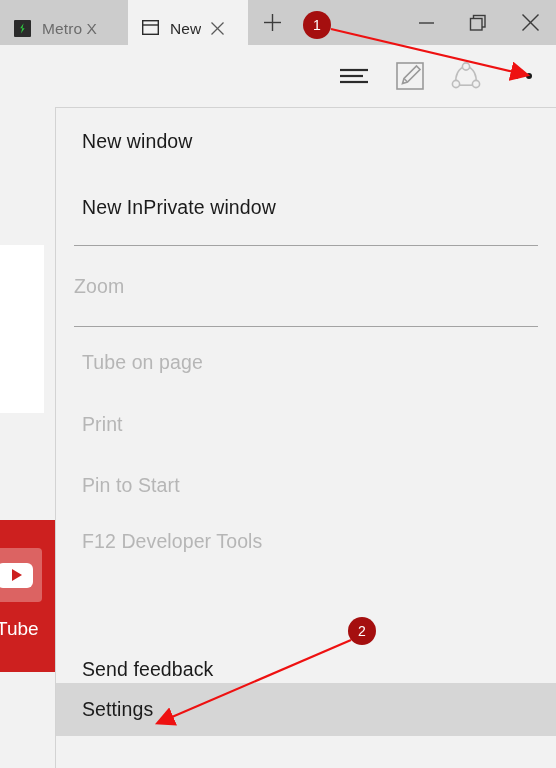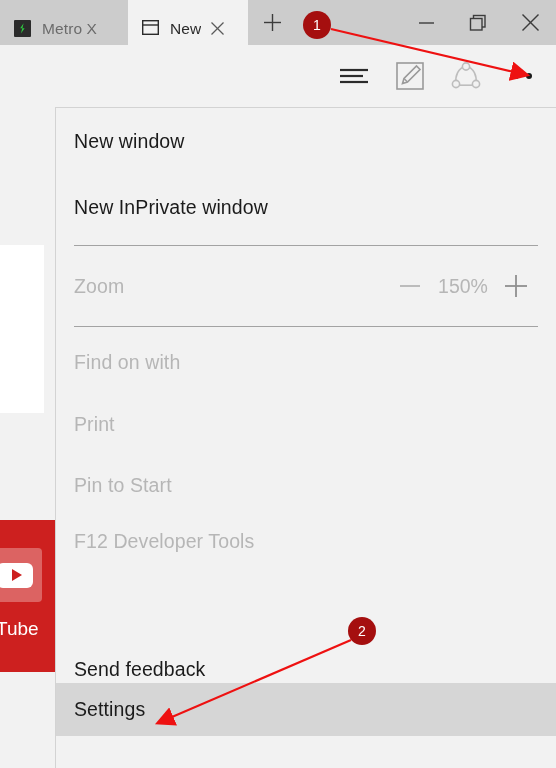--- a/index.html
+++ b/index.html
@@ -185,20 +185,21 @@
     display: flex;
     align-items: center;
     box-sizing: border-box;
     padding-left: 18px;
   }
   .menu-item .label {
     font-size: 19.5px;
     color: #1b1b1b;
     letter-spacing: .1px;
     white-space: nowrap;
+    margin-left: 8px;
   }
   .menu-item.disabled .label { color: #b6b6b6; }
   .menu-item.selected { background: #d6d6d6; }
 
   .sep {
     position: absolute;
     left: 18px;
     width: 464px;
     height: 1px;
     background: #a3a3a3;
@@ -375,40 +376,26 @@
   </div>
 
   <div class="menu-item" style="top:75px">
     <span class="label">New InPrivate window</span>
   </div>
 
   <div class="sep" style="top:137px"></div>
 
   <div class="zoom-row" style="top:154px">
     <span class="label">Zoom</span>
-    <div class="zoom-ctrls">
-      <div class="zoom-minus">
-        <svg width="24" height="24" viewBox="0 0 24 24">
-          <line x1="2" y1="12" x2="22" y2="12" stroke="#b6b6b6" stroke-width="1.8"></line>
-        </svg>
-      </div>
-      <span class="zoom-value">150%</span>
-      <div class="zoom-plus">
-        <svg width="26" height="26" viewBox="0 0 26 26">
-          <line x1="13" y1="2" x2="13" y2="24" stroke="#8f8f8f" stroke-width="1.8"></line>
-          <line x1="2" y1="13" x2="24" y2="13" stroke="#8f8f8f" stroke-width="1.8"></line>
-        </svg>
-      </div>
-    </div>
   </div>
 
   <div class="sep" style="top:218px"></div>
 
   <div class="menu-item disabled" style="top:230px">
-    <span class="label">Find on with</span>
+    <span class="label">Tube on page</span>
   </div>
 
   <div class="menu-item disabled" style="top:353px">
     <span class="label">Pin to Start</span>
   </div>
 
   <div class="menu-item disabled" style="top:292px">
     <span class="label">Print</span>
   </div>
 

